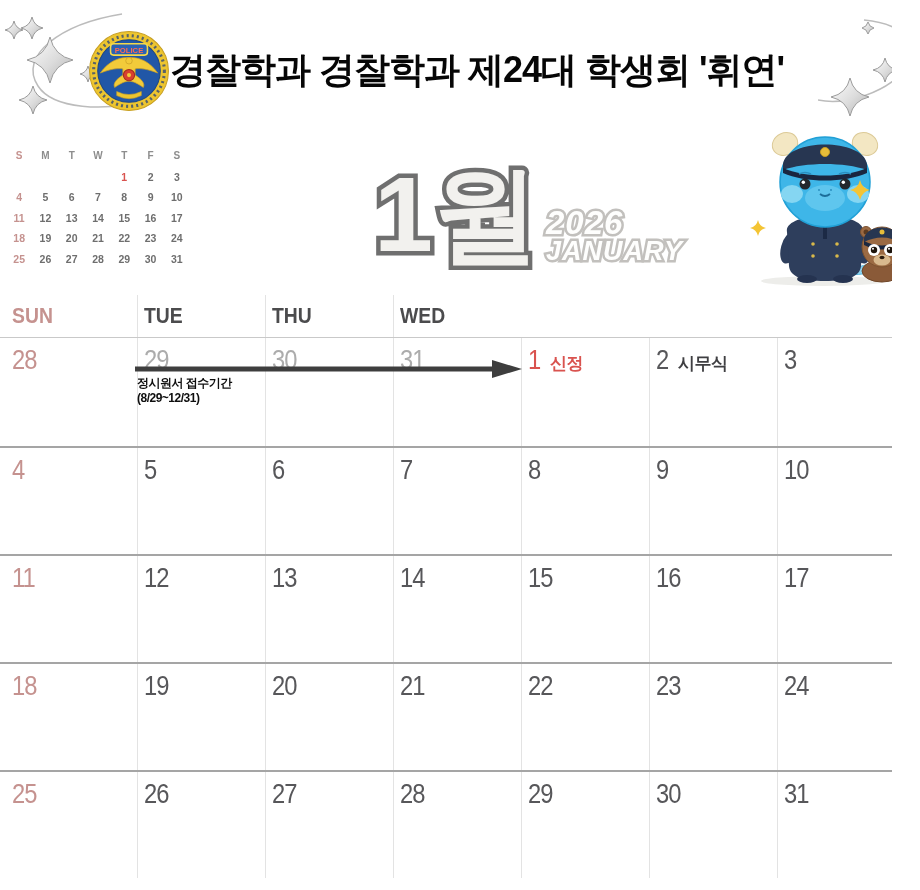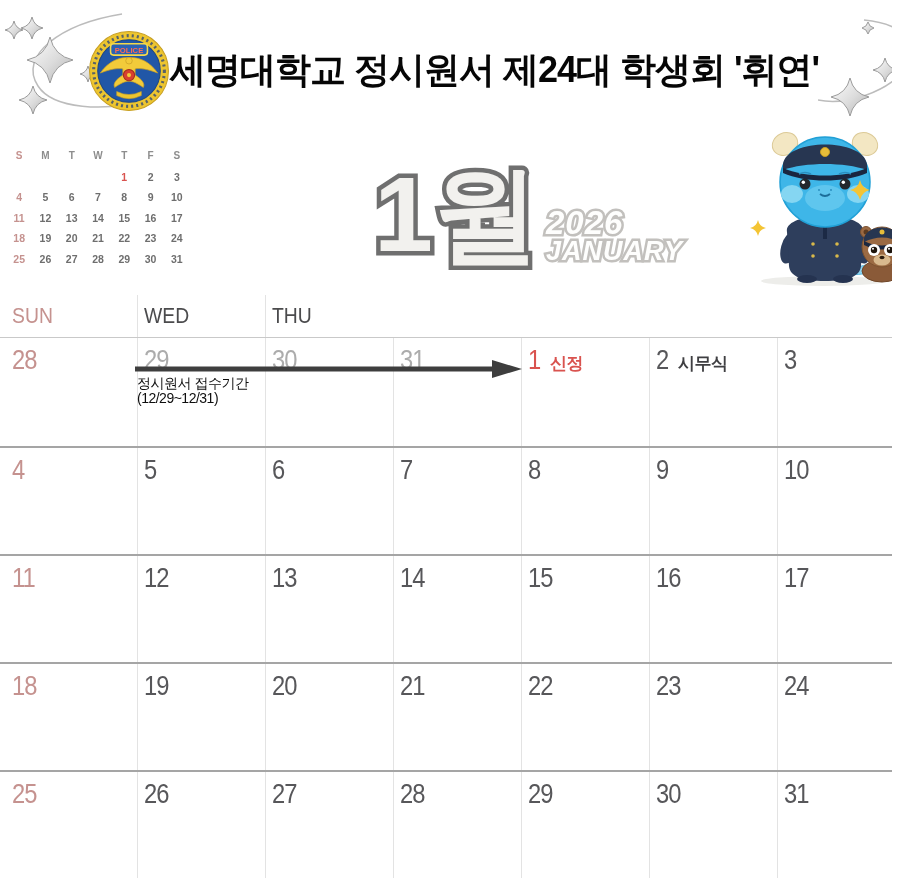--- a/index.html
+++ b/index.html
@@ -38,21 +38,21 @@
     font-family:"Liberation Sans","DejaVu Sans",sans-serif;
   }
   
   .main-cal{position:absolute; left:0; top:295px; width:920px; height:582px;}
   .cal-head, .cal-row{
     display:grid; grid-template-columns:137px 128px 128px 128px 128px 128px 143px;
     box-sizing:border-box;
   }
   .cal-head{height:43px; border-bottom:1px solid var(--header_underline);}
   .dh{
-    font-size:22px; font-weight:normal; color:var(--day_header);
+    font-size:22px; font-weight:bold; color:var(--day_header);
     padding:8px 0 0 6px; border-left:1px solid var(--grid_vertical); box-sizing:border-box;
   }
   .dh>span{display:inline-block; transform:scaleX(.88); transform-origin:left;}
   .dh:first-child{border-left:none; padding-left:12px;}
   .dh.sun{color:var(--sunday);}
   .cal-row{height:108px;}
   .cal-row + .cal-row{border-top:2px solid var(--week_separator);}
   .cal-cell{
     padding:7px 0 0 6px; border-left:1px solid var(--grid_vertical); box-sizing:border-box;
     overflow:hidden;
@@ -67,21 +67,21 @@
   .date.sunday{color:var(--sunday);}
   .date.prev{color:var(--prev_month);}
   .date.normal{color:var(--weekday);}
   .date.holiday{color:var(--holiday_red);}
   .event.normal{color:#3f3f42;text-align:right;}
   .event.holiday{color:var(--holiday_red);}
   
   .period-arrow{position:absolute; left:130px; top:63px; pointer-events:none;}
   .annotation{
     position:absolute; left:137px; top:81px;
-    font-size:14px; line-height:14.5px; font-weight:normal; color:#0e0e0e;
+    font-size:12px; line-height:14.5px; font-weight:bold; color:#0e0e0e;
     letter-spacing:-0.5px;
   }
 </style>
 </head>
 <body>
 
 <div class="canvas">
 
   <svg class="deco" style="left:0;top:8px;" width="175" height="130" viewBox="0 0 175 130">
     <defs>
@@ -125,21 +125,21 @@
     <text x="40" y="22" text-anchor="middle" font-size="7.5" font-weight="bold" fill="#ff6b52" font-family="Liberation Sans, sans-serif">POLICE</text>
     <g>
       <path d="M12 42 C20 30 32 26 40 27 C48 26 60 30 68 42 C58 38 50 37 46 38 L46 44 C52 48 56 52 54 56 C48 52 44 50 40 50 C36 50 32 52 26 56 C24 52 28 48 34 44 L34 38 C30 37 22 38 12 42 Z" fill="#f2cb3a" stroke="#caa026" stroke-width="0.7"></path>
       <circle cx="40" cy="30" r="3.2" fill="#f2cb3a" stroke="#caa026" stroke-width="0.7"></circle>
       <circle cx="40" cy="44" r="5.5" fill="#d8402f" stroke="#a32c1e"></circle>
       <circle cx="40" cy="44" r="2" fill="#f2cb3a"></circle>
       <path d="M28 60 Q40 66 52 60 L52 64 Q40 70 28 64 Z" fill="#edc52f" stroke="#caa026" stroke-width="0.6"></path>
     </g>
   </svg>
 
-  <div class="title">세명대학교 정시원서 제24대 학생회 '휘연'</div>
+  <div class="title">경찰학과 경찰학과 제24대 학생회 '휘연'</div>
 
   <div class="mini-cal">
       <div class="mc-cell mc-head sun">S</div>
       <div class="mc-cell mc-head ">M</div>
       <div class="mc-cell mc-head ">T</div>
       <div class="mc-cell mc-head ">W</div>
       <div class="mc-cell mc-head ">T</div>
       <div class="mc-cell mc-head ">F</div>
       <div class="mc-cell mc-head ">S</div>
       <div class="mc-cell "></div>
@@ -241,22 +241,23 @@
     <g fill="#f4c433">
       <path transform="translate(125,62)" d="M0 -10 Q1.8 -1.8 10 0 Q1.8 1.8 0 10 Q-1.8 1.8 -10 0 Q-1.8 -1.8 0 -10 Z"></path>
       <path transform="translate(168,104) scale(0.6)" d="M0 -10 Q1.8 -1.8 10 0 Q1.8 1.8 0 10 Q-1.8 1.8 -10 0 Q-1.8 -1.8 0 -10 Z"></path>
       <path transform="translate(23,100) scale(0.8)" d="M0 -10 Q1.8 -1.8 10 0 Q1.8 1.8 0 10 Q-1.8 1.8 -10 0 Q-1.8 -1.8 0 -10 Z"></path>
     </g>
   </svg>
 
   <div class="main-cal">
     <div class="cal-head">
         <div class="dh sun"><span>SUN</span></div>
+        <div class="dh"><span>TUE</span></div>
+        <div class="dh"><span>THU</span></div>
         <div class="dh"><span>WED</span></div>
-        <div class="dh"><span>THU</span></div>
       </div>
     <div class="cal-body">
         <div class="cal-row">
           <div class="cal-cell">
             <div class="dateline">
               <span class="date sunday">28</span>
             </div>
           </div>
           <div class="cal-cell">
             <div class="dateline">
@@ -440,17 +441,17 @@
           </div>
         </div>
       </div>
 
     <svg class="period-arrow" width="400" height="22" viewBox="0 0 400 22">
       <line x1="5" y1="11" x2="364" y2="11" stroke="#3e3e3e" stroke-width="5"></line>
       <polygon points="362,2 392,11 362,20" fill="#3e3e3e"></polygon>
     </svg>
     <div class="annotation">
       <div>정시원서 접수기간</div>
-      <div>(12/29~12/31)</div>
+      <div>(8/29~12/31)</div>
     </div>
   </div>
 
 </div>
 
 </body></html>

